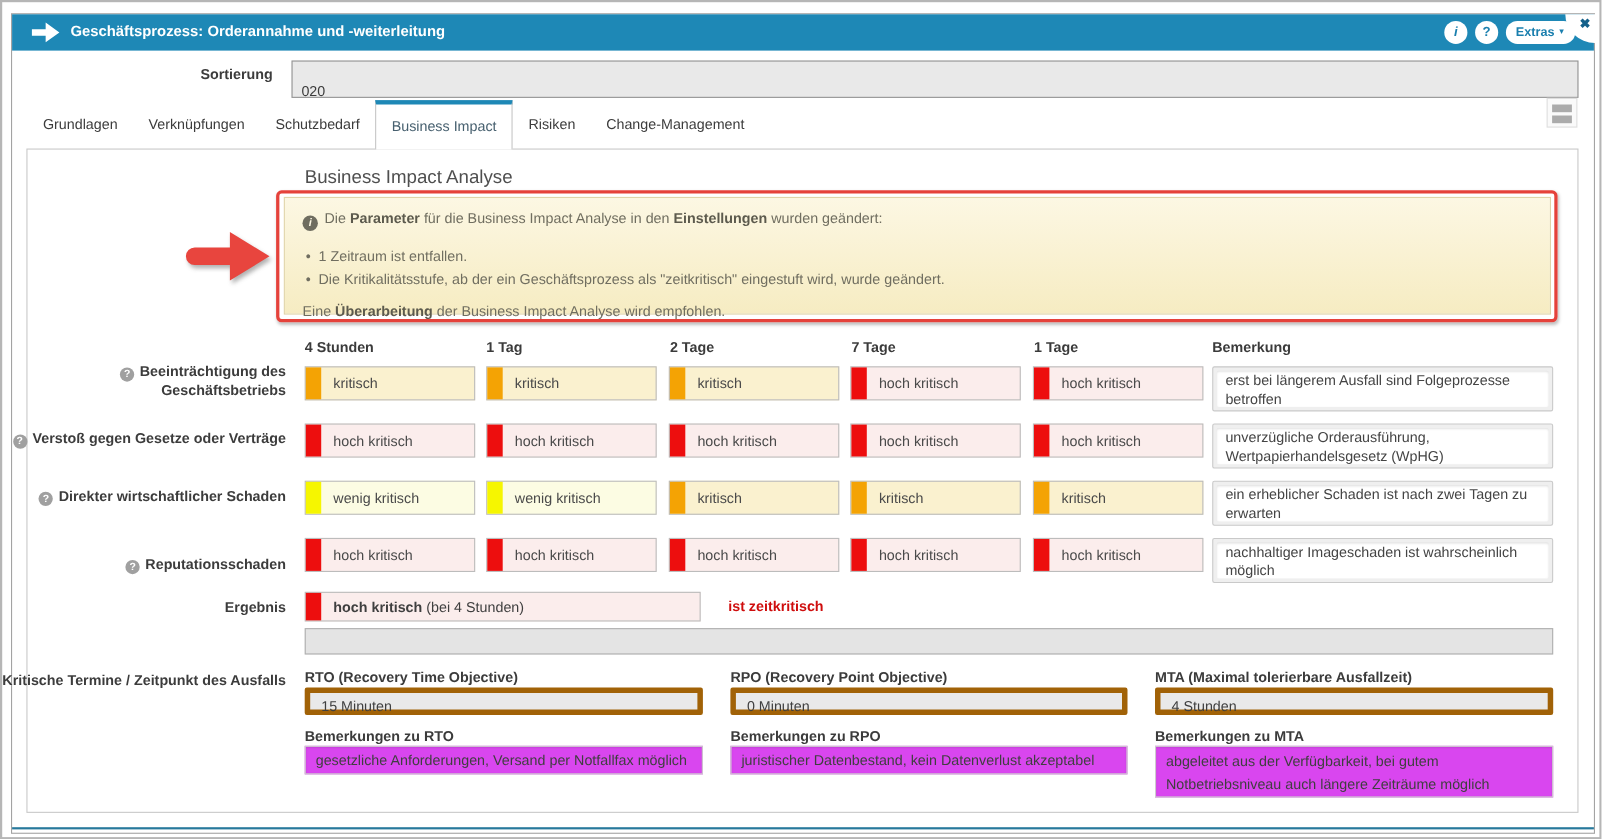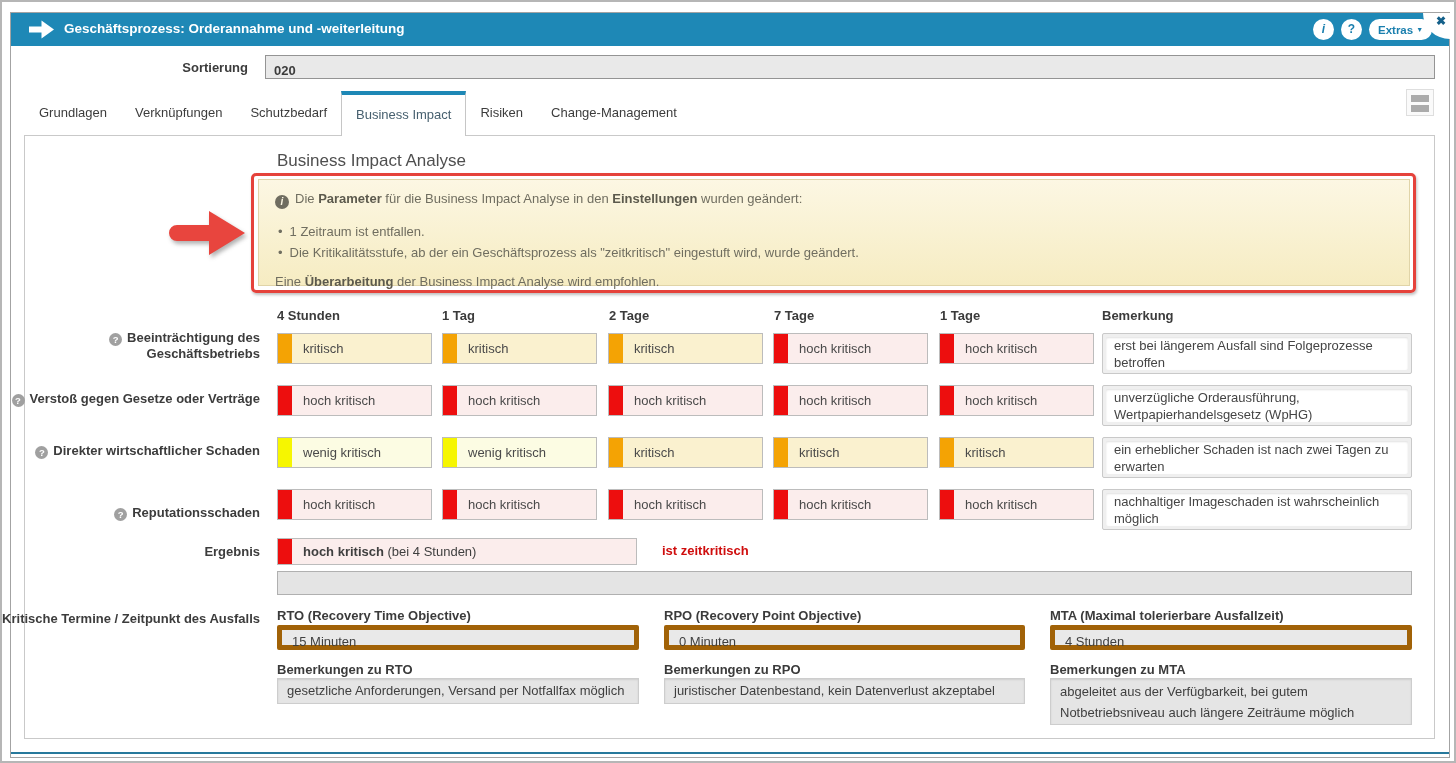--- a/index.html
+++ b/index.html
@@ -14,21 +14,21 @@
   .circle-btn { position:absolute; top:17px; width:21px; height:21px; border-radius:50%; background:#fff; color:#1a7fae; font-weight:bold; font-size:12px; text-align:center; line-height:21px; z-index:3; cursor:pointer; }
   .btn-info { left:1311px; font-style:italic; }
   .btn-help { left:1339px; }
   .btn-extras { position:absolute; left:1367px; top:17px; height:21px; padding:0 9px; border-radius:11px; background:#fff; color:#1a7fae; font-weight:bold; font-size:11.5px; line-height:21px; z-index:3; cursor:pointer; }
   .btn-extras .caret { font-size:7px; vertical-align:2px; margin-left:3px; }
   .close-notch { position:absolute; left:1421px; top:11px; width:27px; height:26px; background:#fff; border-bottom-left-radius:100%; z-index:4; }
   .close-x { position:absolute; right:4px; top:1px; color:#14608a; font-weight:bold; font-size:12px; cursor:pointer; }
 
   
   .sortierung-label { position:absolute; right:1206px; top:58px; font-weight:bold; font-size:13px; color:#3c3c3c; white-space:nowrap; z-index:2; }
-  .sortierung-input { position:absolute; left:263px; top:53px; width:1170px; height:24px; background:#e9e9e9; border:1px solid #949494; font-size:13px; color:#3c3c3c; line-height:22px; padding:4px 8px; z-index:2;font-weight:bold; }
+  .sortierung-input { position:absolute; left:263px; top:53px; width:1170px; height:24px; background:#e9e9e9; border:1px solid #949494; font-size:13px; color:#3c3c3c; line-height:22px; padding:16px 8px; z-index:2; }
 
   
   .layout-btn { position:absolute; left:1404px; top:87px; width:28px; height:27px; background:#fafafa; border:1px solid #dedede; padding:5px 4px; z-index:2; cursor:pointer; }
   .layout-btn .bar { height:7px; background:#ababab; }
   .layout-btn .bar + .bar { margin-top:3px; }
 
   
   .tabs { position:absolute; left:23px; top:89px; height:45px; display:flex; z-index:3; }
   .tab { padding:0 14px; font-size:13px; color:#3c3c3c; line-height:44px; cursor:pointer; white-space:nowrap; }
   .tab.active { border-top:4px solid #1e88b6; border-left:1px solid #c6c6c6; border-right:1px solid #c6c6c6; background:#fff; color:#47606f; line-height:40px; }
@@ -72,21 +72,21 @@
   .result-flag { position:absolute; left:660px; top:541px; font-weight:bold; font-size:13px; color:#cf0d0d; z-index:2; }
 
   
   .crit-label { position:absolute; right:1194px; top:609px; font-weight:bold; font-size:13px; color:#3c3c3c; white-space:nowrap; z-index:2; }
   .crit-input { position:absolute; left:275px; top:569px; width:1135px; height:24px; background:#e4e4e4; border:1px solid #b0b0b0; z-index:2; }
 
   
   .flabel { position:absolute; top:606px; font-weight:bold; font-size:13px; color:#3b3b3b; z-index:2; }
   .ginput { position:absolute; top:623px; height:25px; background:#e9e9e9; border:5px solid #a16207; border-radius:2px; font-size:13px; color:#3f3f3f; line-height:23px; padding:0 10px; z-index:2; }
   .nlabel { position:absolute; top:660px; font-weight:bold; font-size:13px; color:#3b3b3b; z-index:2; }
-  .winput { position:absolute; top:676px; height:26px; background:#e5e5e5; border:1px solid #cdcdcd; box-shadow:inset 0 1px 2px rgba(0,0,0,0.1); font-size:13px; color:#3f3f3f; line-height:24px; padding:0 9px; z-index:2; }
+  .winput { position:absolute; top:676px; height:26px; background:#d946ef; border:1px solid #cdcdcd; box-shadow:inset 0 1px 2px rgba(0,0,0,0.1); font-size:13px; color:#3f3f3f; line-height:24px; padding:0 9px; z-index:2; }
   .winput.tall { height:47px; line-height:21px; padding-top:2px; }
   .fa{left:275px;width:362px}.fb{left:662px;width:361px}.fc{left:1048px;width:362px}
 
   .teal-line { position:absolute; left:9px; top:750px; width:1438px; height:2px; background:#27799c; z-index:2; }
 </style>
 </head>
 <body>
 
 <div class="screen">
   <div class="window"></div>

